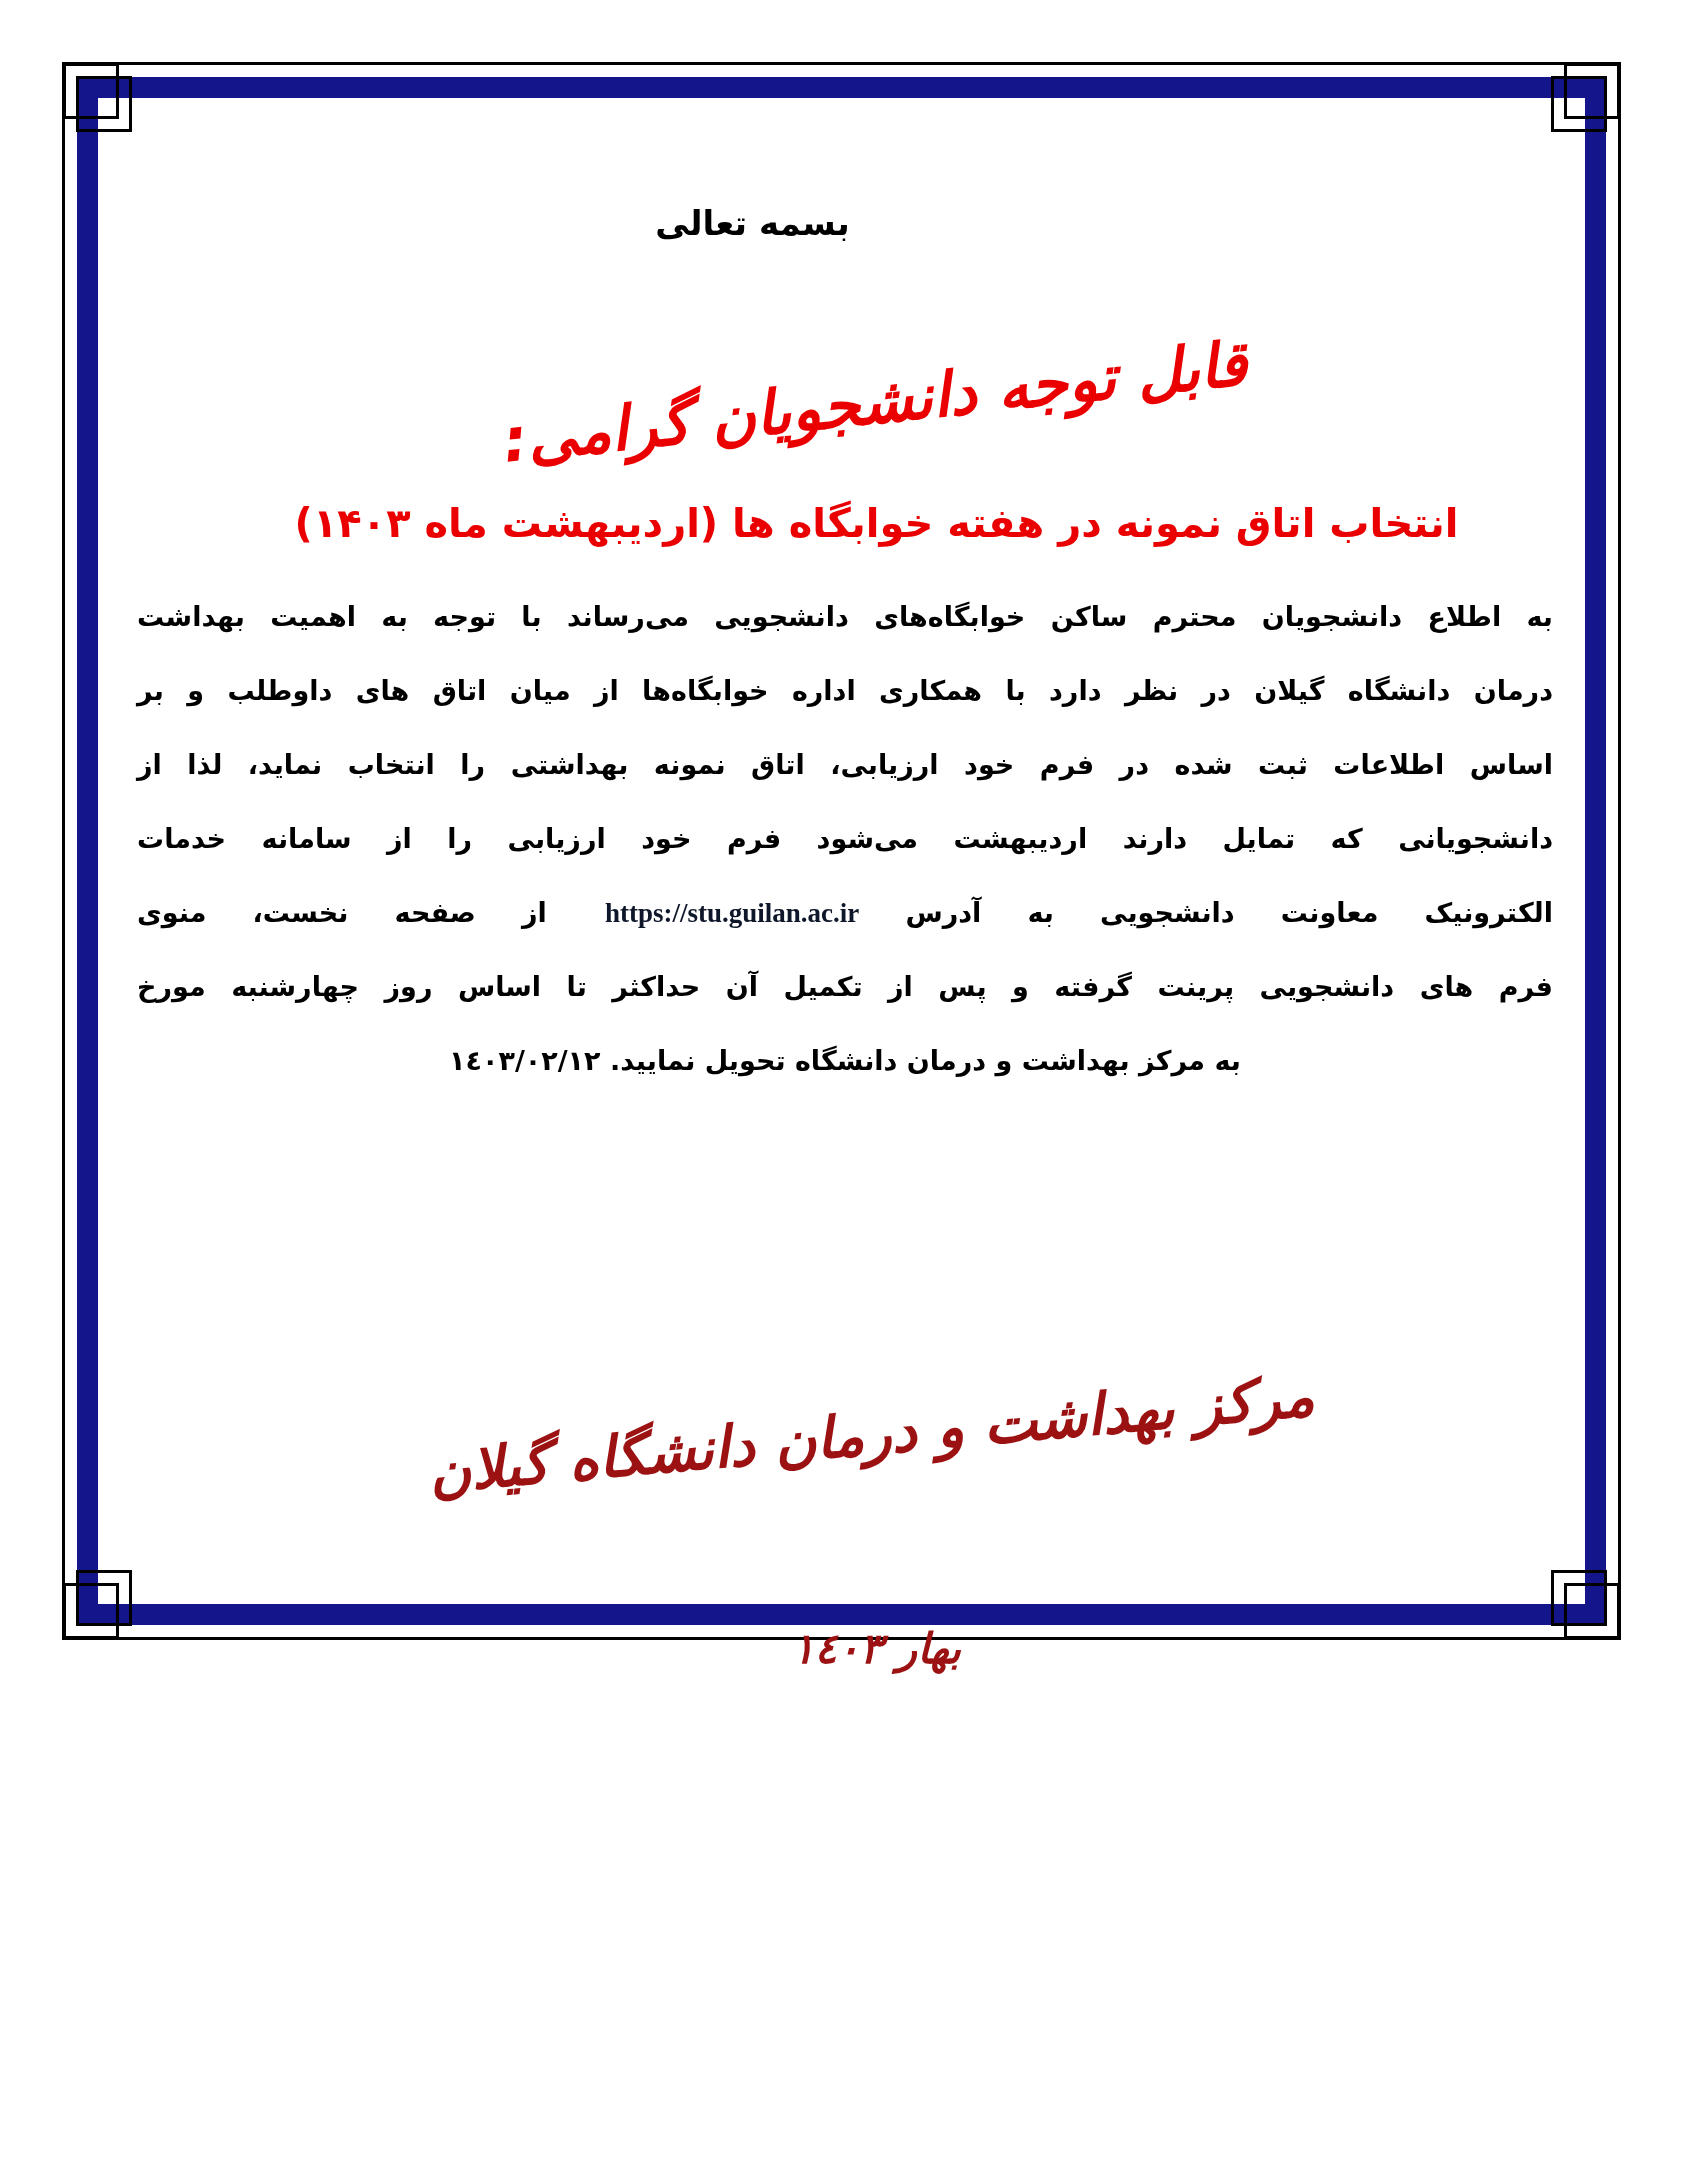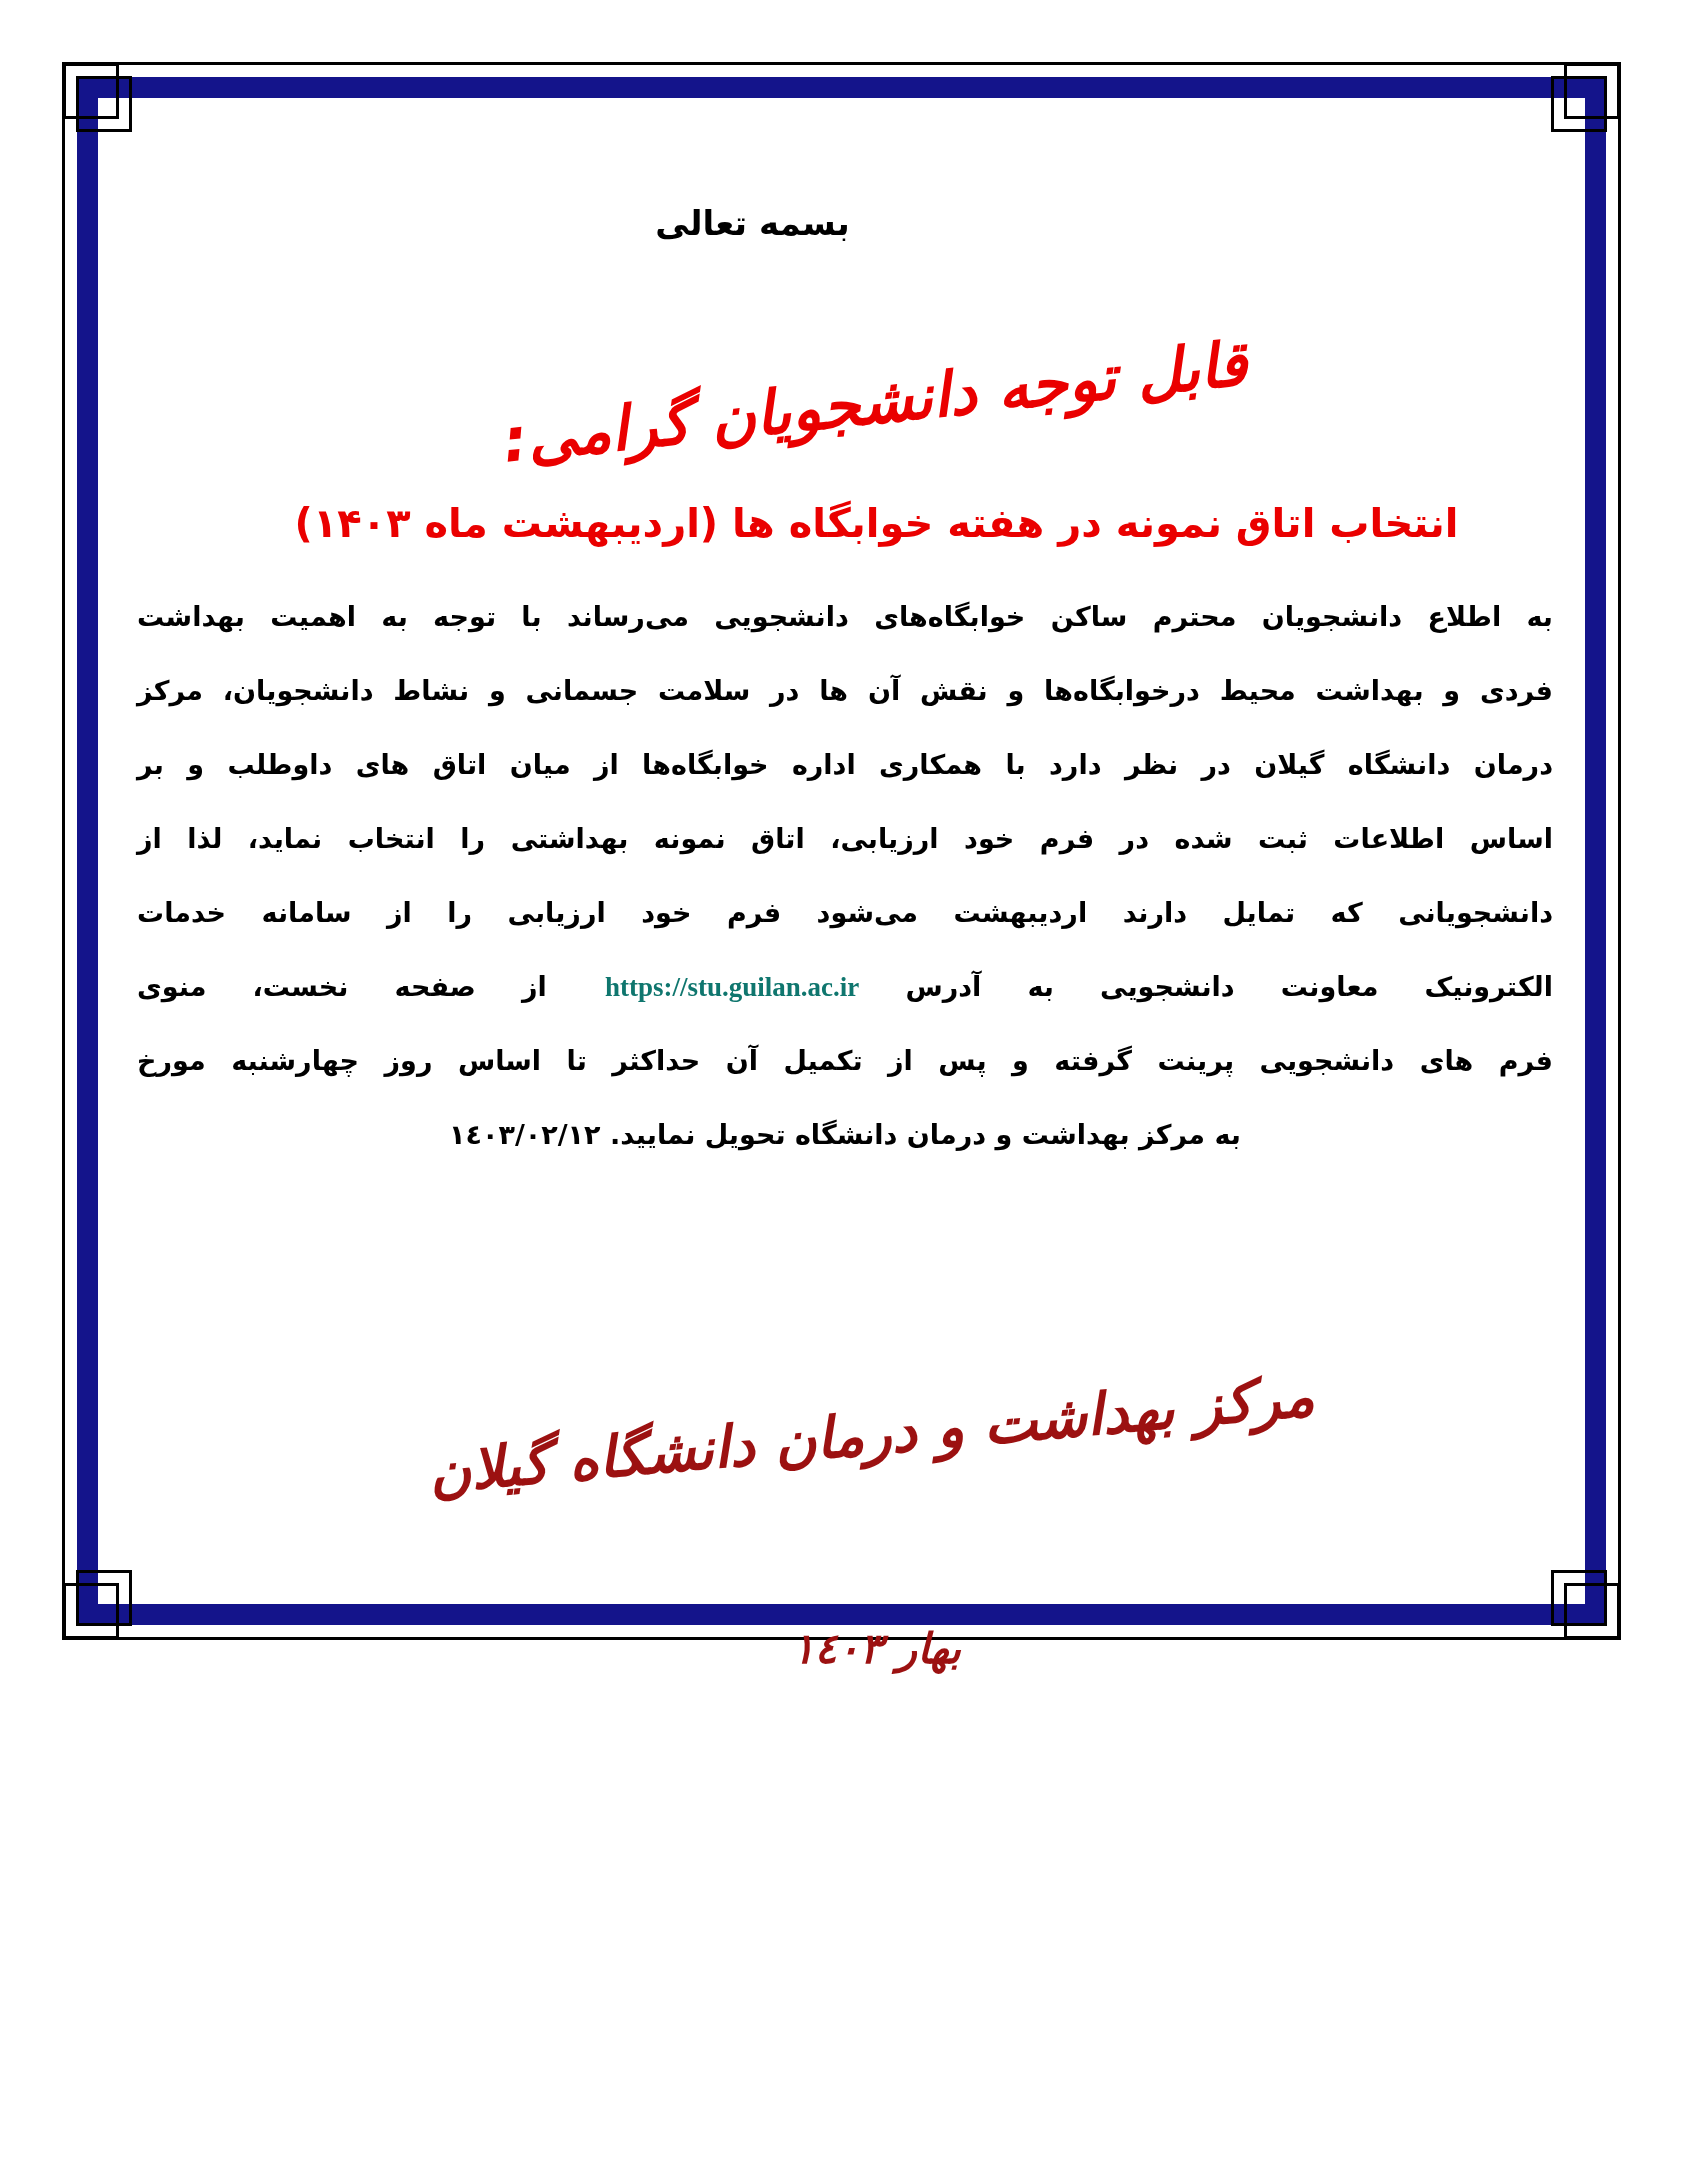--- a/index.html
+++ b/index.html
@@ -68,21 +68,21 @@
     -moz-text-align-last:justify;
     text-align-last:justify;
     white-space:normal;
   }
   .body-line.centered{
     text-align:right;
     -moz-text-align-last:center;
     text-align-last:center;
   }
   .url-link{
-    color:#0f766e;
+    color:#0f172a;
     font-family:"Liberation Serif","DejaVu Serif",serif;
     font-weight:bold;
     text-decoration:none;
     white-space:nowrap;
     direction:ltr;unicode-bidi:embed;margin-left:12px;
   }
 
   
   .signature{
     position:absolute;top:1401px;left:0;right:0;
@@ -116,21 +116,20 @@
   <div class="sq bl-b"></div>
   <div class="sq br-a"></div>
   <div class="sq br-b"></div>
 
   <div class="bismillah">بسمه تعالی</div>
   <div class="main-title">قابل توجه دانشجویان گرامی:</div>
   <div class="subtitle">انتخاب اتاق نمونه در هفته خوابگاه ها (اردیبهشت ماه ۱۴۰۳)</div>
 
   <div class="body-text">
     <div class="body-line">به اطلاع دانشجویان محترم ساکن خوابگاه‌های دانشجویی می‌رساند با توجه به اهمیت بهداشت</div>
-    <div class="body-line">فردی و بهداشت محیط درخوابگاه‌ها و نقش آن ها در سلامت جسمانی و نشاط دانشجویان، مرکز</div>
     <div class="body-line">درمان دانشگاه گیلان در نظر دارد با همکاری اداره خوابگاه‌ها از میان اتاق های داوطلب و بر</div>
     <div class="body-line">اساس اطلاعات ثبت شده در فرم خود ارزیابی، اتاق نمونه بهداشتی را انتخاب نماید، لذا از</div>
     <div class="body-line">دانشجویانی که تمایل دارند اردیبهشت می‌شود فرم خود ارزیابی را از سامانه خدمات</div>
     <div class="body-line">
       <span>الکترونیک معاونت دانشجویی به آدرس</span>
       <a class="url-link">https://stu.guilan.ac.ir</a>
       <span>از صفحه نخست، منوی</span>
     </div>
     <div class="body-line">فرم های دانشجویی پرینت گرفته و پس از تکمیل آن حداکثر تا اساس روز چهارشنبه مورخ</div>
     <div class="body-line centered">

